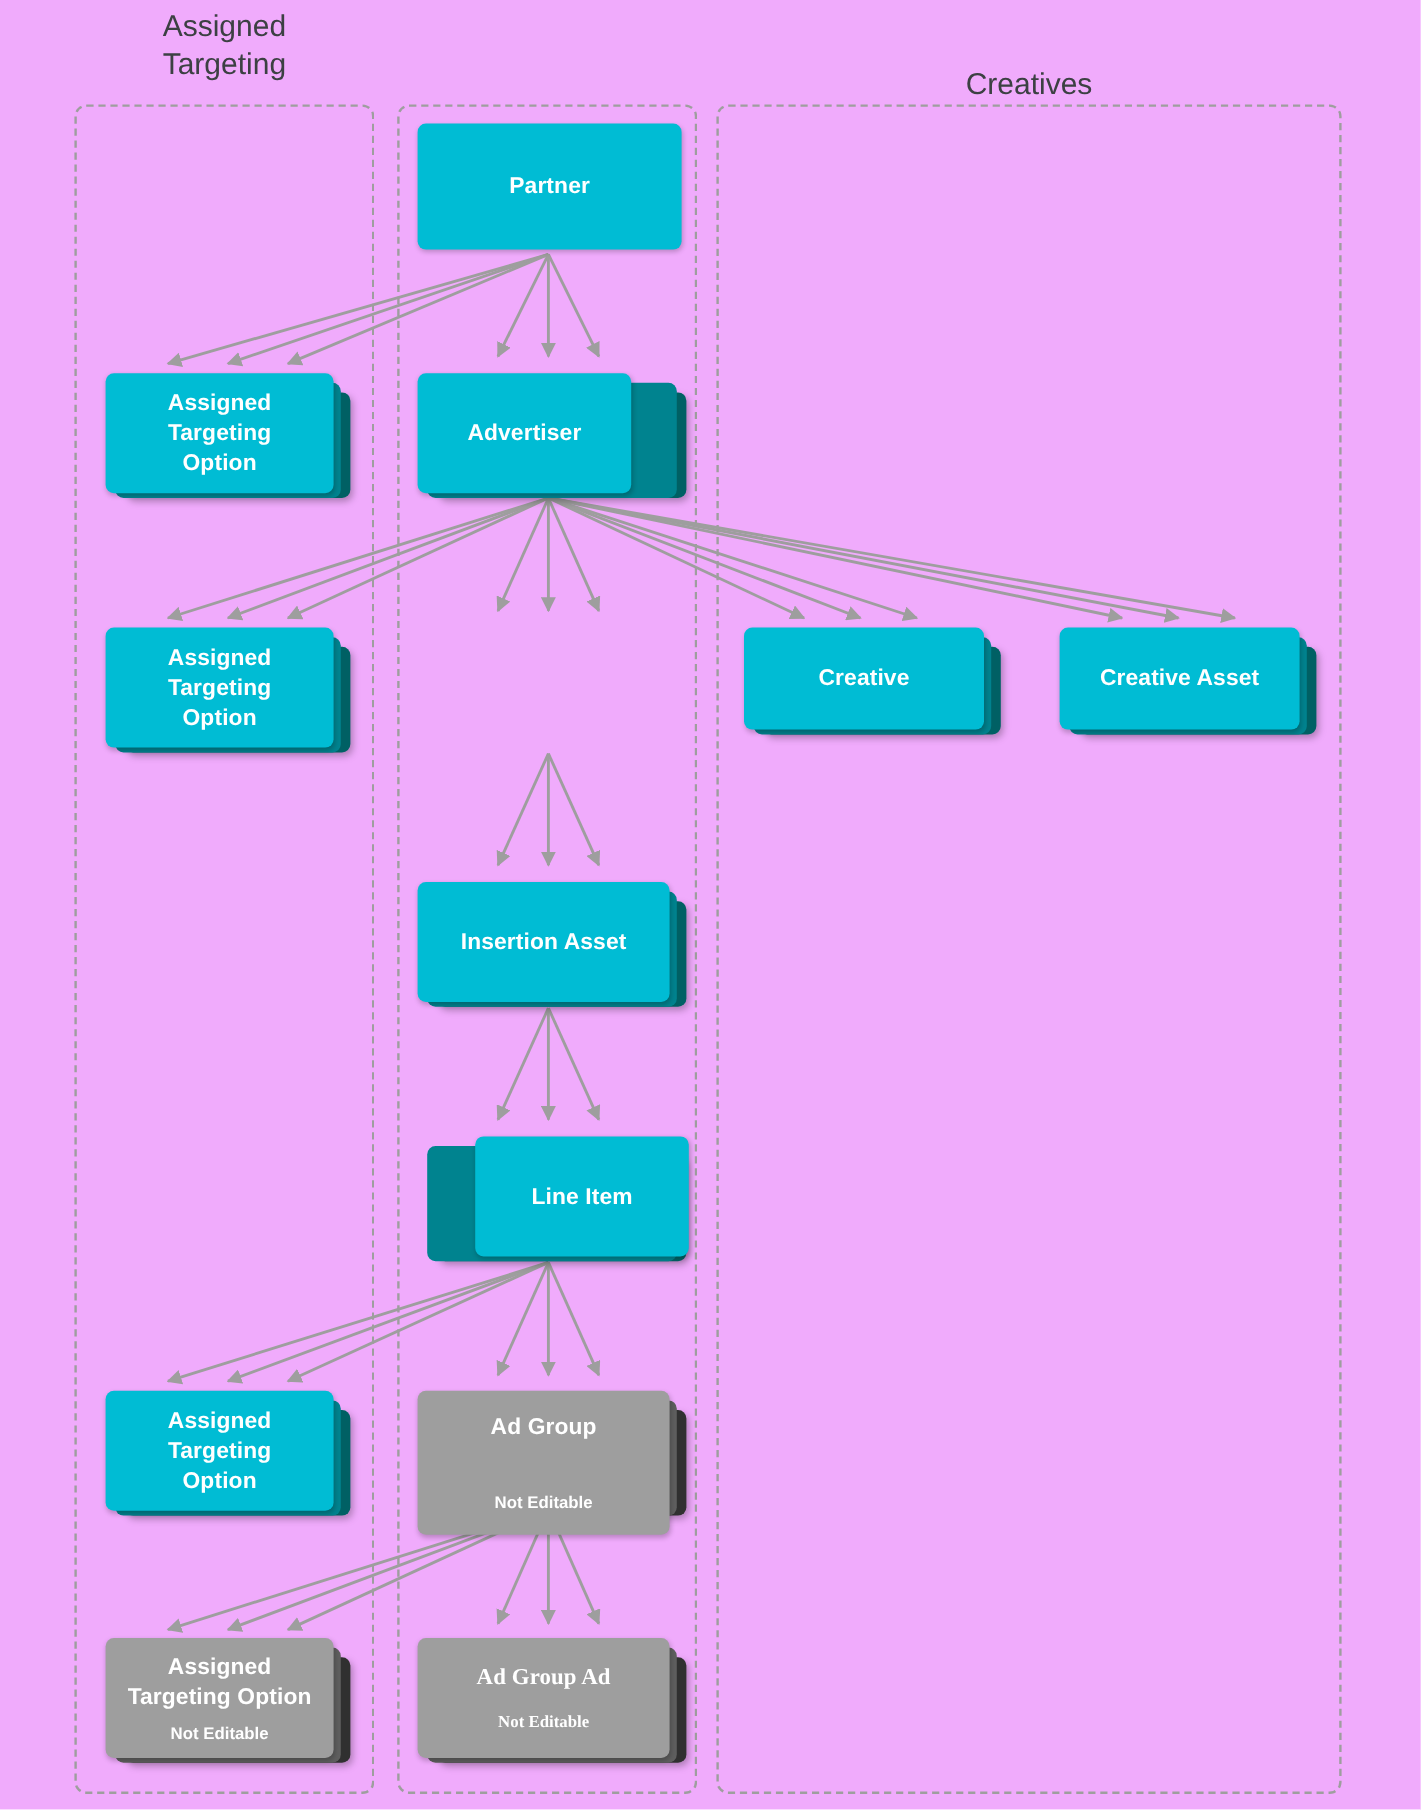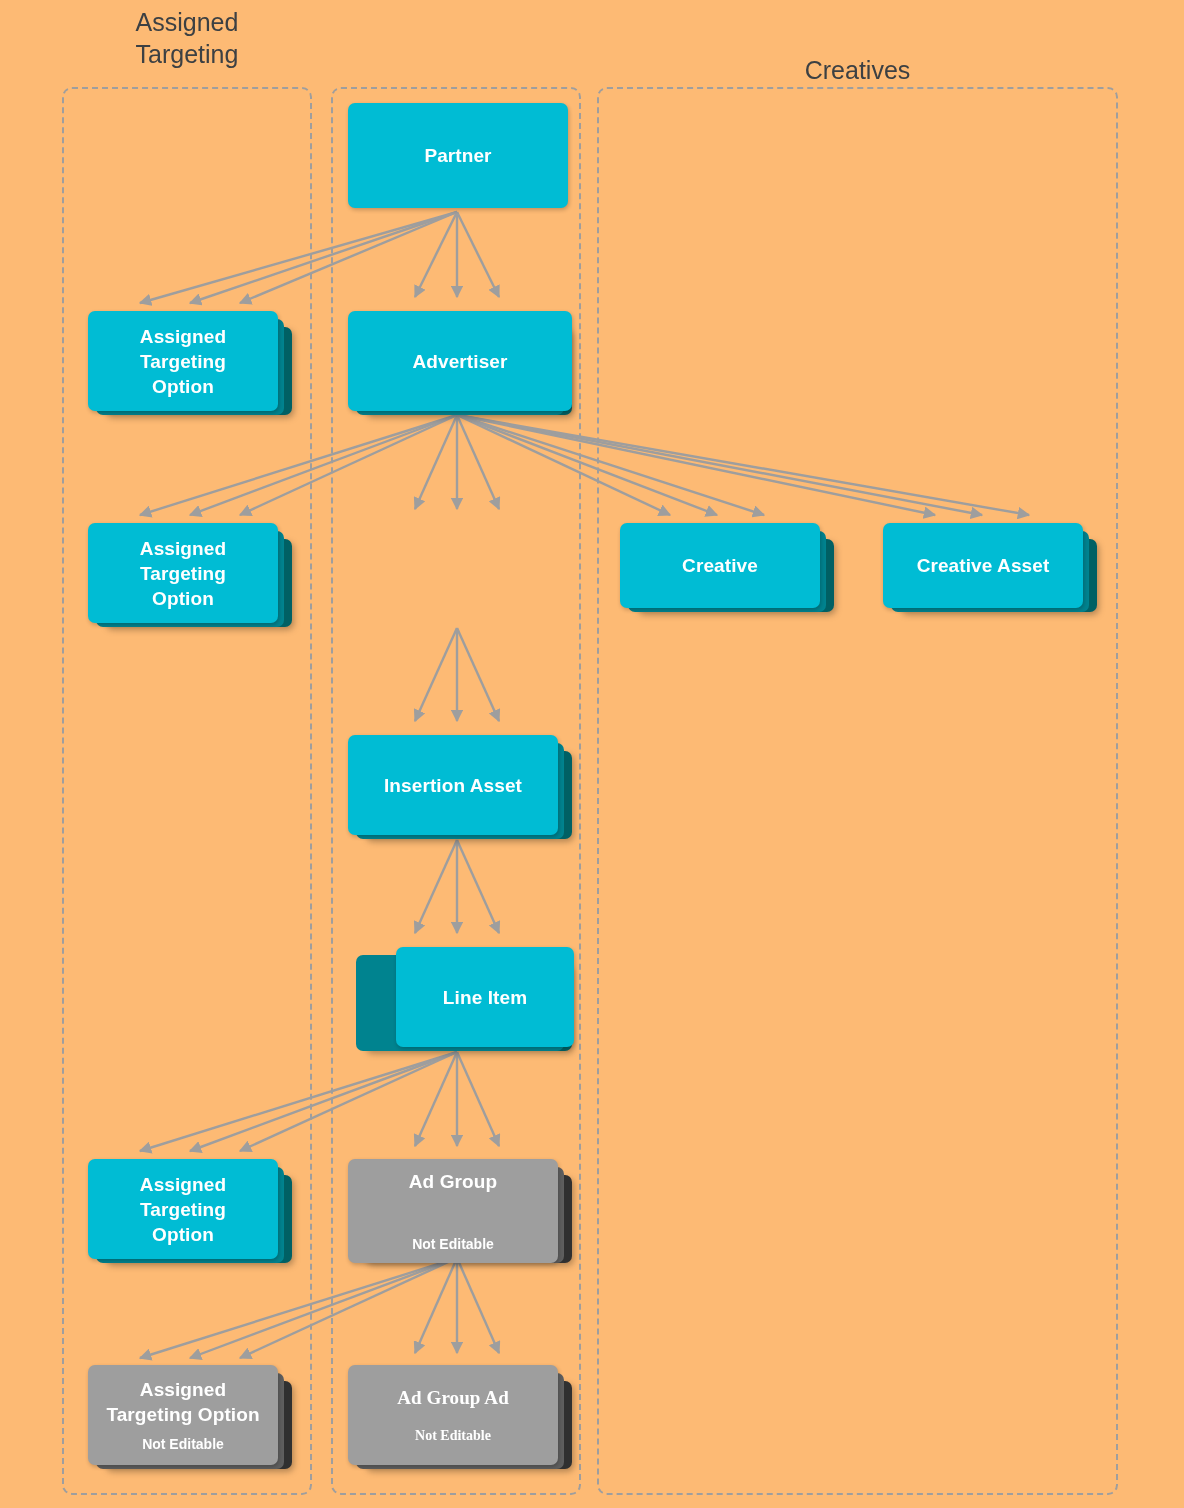--- a/index.html
+++ b/index.html
@@ -5,21 +5,21 @@
 <style>
   html, body {
     margin: 0;
     padding: 0;
     background: #ffffff;
   }
   #stage {
     position: relative;
     width: 1184px;
     height: 1508px;
-    background: #fdba74;
+    background: #f0abfc;
     font-family: "Liberation Sans", sans-serif;
     overflow: hidden;
   }
 
   
   .col-header {
     position: absolute;
     text-align: center;
     color: #3c4043;
     font-size: 25px;
@@ -181,21 +181,21 @@
     <div class="layer front cy-front" style="left:0; top:0; width:190px; height:100px;">
       <span class="title">Assigned</span>
       <span class="title">Targeting</span>
       <span class="title">Option</span>
     </div>
   </div>
 
   <div class="node" style="left:348px; top:311px; width:240px; height:120px;">
     <div class="layer back cy-back" style="left:16px; top:16px; width:208px; height:88px;"></div>
     <div class="layer      cy-mid" style="left:8px;  top:8px;  width:208px; height:96px;"></div>
-    <div class="layer front cy-front" style="left:0; top:0; width:224px; height:100px;">
+    <div class="layer front cy-front" style="left:0; top:0; width:178px; height:100px;">
       <span class="title">Advertiser</span>
     </div>
   </div>
 
   <div class="node" style="left:88px; top:523px; width:220px; height:120px;">
     <div class="layer back cy-back" style="left:16px; top:16px; width:188px; height:88px;"></div>
     <div class="layer      cy-mid" style="left:8px;  top:8px;  width:188px; height:96px;"></div>
     <div class="layer front cy-front" style="left:0; top:0; width:190px; height:100px;">
       <span class="title">Assigned</span>
       <span class="title">Targeting</span>
@@ -242,21 +242,21 @@
     <div class="layer front cy-front" style="left:0; top:0; width:190px; height:100px;">
       <span class="title">Assigned</span>
       <span class="title">Targeting</span>
       <span class="title">Option</span>
     </div>
   </div>
 
   <div class="node" style="left:348px; top:1159px; width:240px; height:120px;">
     <div class="layer back gy-back" style="left:16px; top:16px; width:208px; height:88px;"></div>
     <div class="layer      gy-mid" style="left:8px;  top:8px;  width:208px; height:96px;"></div>
-    <div class="layer front gy-front" style="left:0; top:0; width:210px; height:104px;gap:24px;">
+    <div class="layer front gy-front" style="left:0; top:0; width:210px; height:120px;gap:24px;">
       <span class="title">Ad Group</span>
       <span class="subtitle">Not Editable</span>
     </div>
   </div>
 
   <div class="node" style="left:88px; top:1365px; width:220px; height:120px;">
     <div class="layer back gy-back" style="left:16px; top:16px; width:188px; height:88px;"></div>
     <div class="layer      gy-mid" style="left:8px;  top:8px;  width:188px; height:96px;"></div>
     <div class="layer front gy-front" style="left:0; top:0; width:190px; height:100px;">
       <span class="title">Assigned</span>

